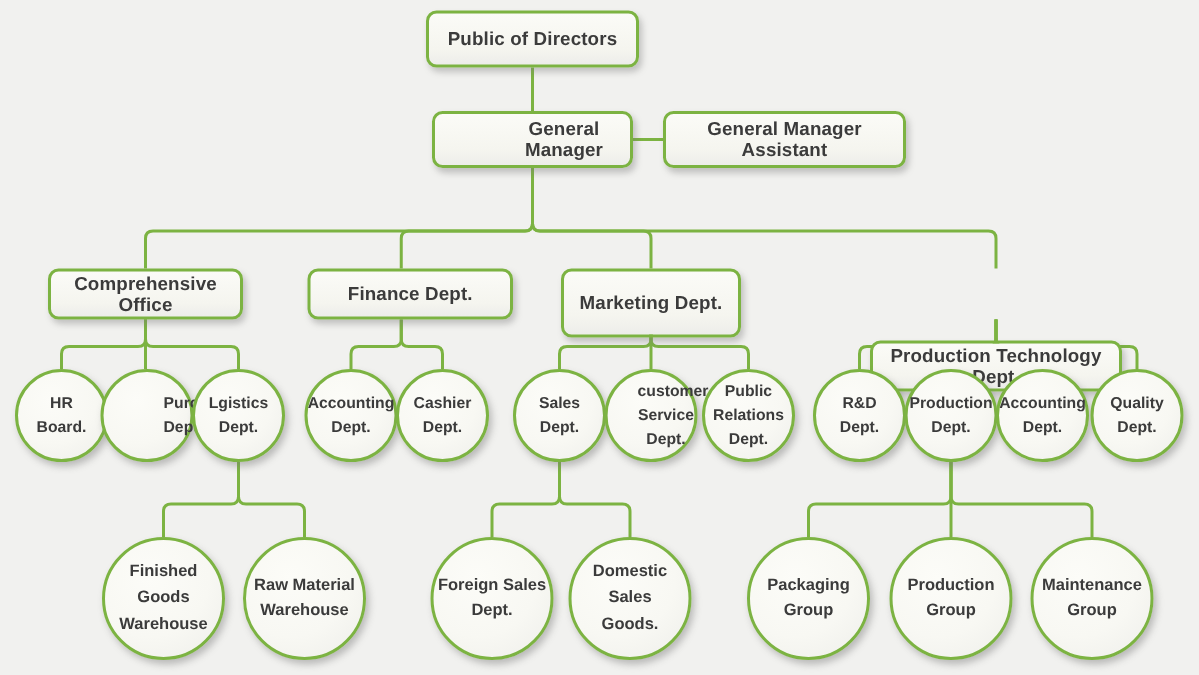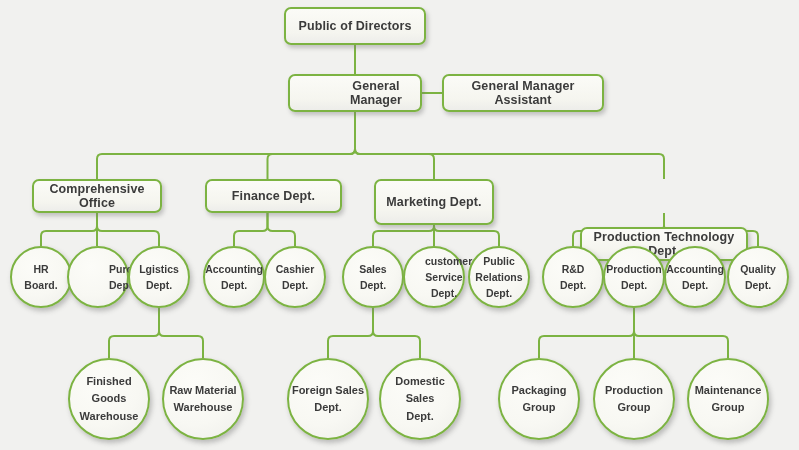--- a/index.html
+++ b/index.html
@@ -170,21 +170,21 @@
       <div class="node node-circle circle-lg" style="left: 162px; top: 358px; width: 82px; height: 82px;">
         <span class="node-label">Raw Material
 Warehouse</span>
       </div>
       <div class="node node-circle circle-lg" style="left: 287px; top: 358px; width: 82px; height: 82px;">
         <span class="node-label">Foreign Sales
 Dept.</span>
       </div>
       <div class="node node-circle circle-lg" style="left: 379px; top: 358px; width: 82px; height: 82px;">
         <span class="node-label">Domestic Sales
-Dept.</span>
+Goods.</span>
       </div>
       <div class="node node-circle circle-lg" style="left: 498px; top: 358px; width: 82px; height: 82px;">
         <span class="node-label">Packaging
 Group</span>
       </div>
       <div class="node node-circle circle-lg" style="left: 593px; top: 358px; width: 82px; height: 82px;">
         <span class="node-label">Production
 Group</span>
       </div>
       <div class="node node-circle circle-lg" style="left: 687px; top: 358px; width: 82px; height: 82px;">

